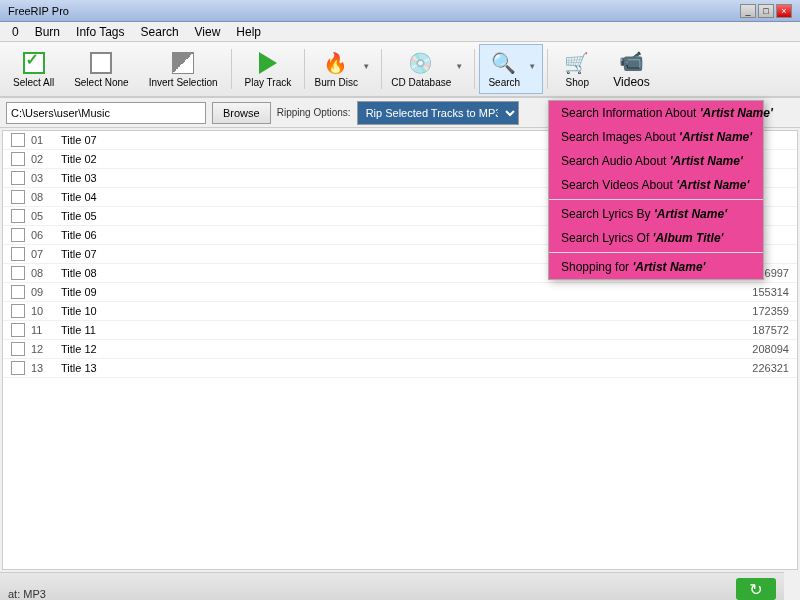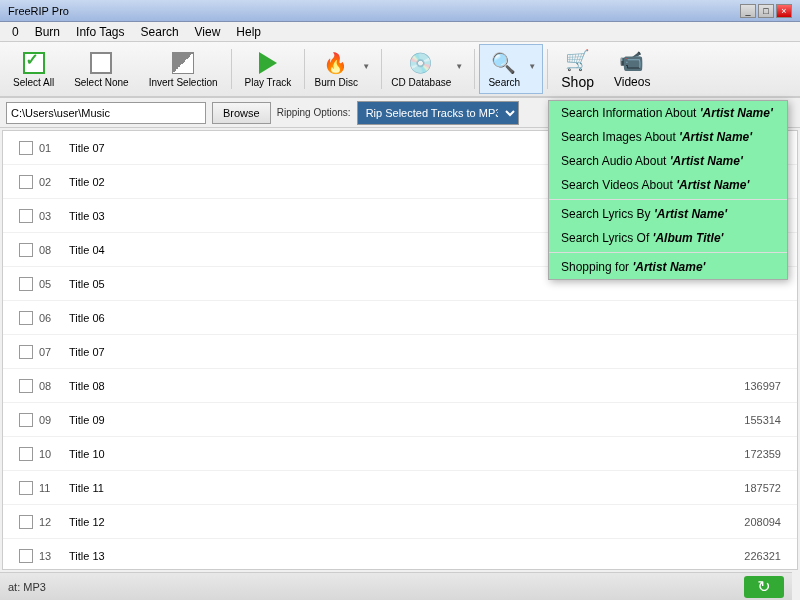--- a/index.html
+++ b/index.html
@@ -237,22 +237,22 @@
     .track-list {
       flex: 1;
       background: white;
       border: 1px solid #ccc;
       margin: 2px;
       overflow-y: auto;
     }
     .track-row {
       display: flex;
       align-items: center;
-      height: 34px;
-      padding: 0 16px;
+      height: 19px;
+      padding: 0 8px;
       border-bottom: 1px solid #f0f0f0;
       font-size: 11px;
     }
     .track-checkbox {
       width: 14px;
       height: 14px;
       margin-right: 6px;
       border: 1px solid #999;
       background: white;
       display: flex;
@@ -271,27 +271,27 @@
       text-align: right;
       color: #555;
     }
 
     
     .status-bar {
       height: 28px;
       background: linear-gradient(to bottom, #e8e8e8, #d8d8d8);
       border-top: 1px solid #ccc;
       display: flex;
-      align-items: center;
+      align-items: flex-end;
       padding: 0 8px;
       gap: 10px;
       position: absolute;
       bottom: 0;
       left: 0;
-      right: 8px;
+      right: 16px;
     }
     .status-text {
       font-size: 11px;
       color: #333;
     }
     .status-btn {
       position: absolute;
       right: 8px;
       width: 40px;
       height: 22px;
@@ -305,22 +305,22 @@
     .status-btn-icon {
       color: white;
       font-size: 16px;
     }
 
     
     .dropdown-menu {
       position: absolute;
       top: 100px;
       left: 548px;
-      width: 240px;
-      background: #86efac;
+      width: 216px;
+      background: #ec4899;
       border: 1px solid #aaa;
       box-shadow: 2px 2px 8px rgba(0,0,0,0.3);
       z-index: 100;
     }
     .dropdown-item {
       padding: 5px 12px;
       font-size: 12px;
       cursor: pointer;
       color: #000;
       white-space: nowrap;
@@ -420,21 +420,21 @@
       <span class="icon-search">🔍</span>
       <span style="font-size:10px;">Search</span>
     </div>
     <span class="arrow-part">▼</span>
   </div>
 
   <div class="toolbar-separator"></div>
 
   <div class="toolbar-btn">
     <span class="icon-shop">🛒</span>
-    <span style="font-size:14px;">Shop</span>
+    <span style="font-size:10px;">Shop</span>
   </div>
 
   <div class="toolbar-btn">
     <span class="icon-videos">📹</span>
     <span style="font-size:12px;">Videos</span>
   </div>
 </div>
 
 <div class="address-bar">
   <input class="address-input" type="text" value="C:\Users\user\Music" style="">

